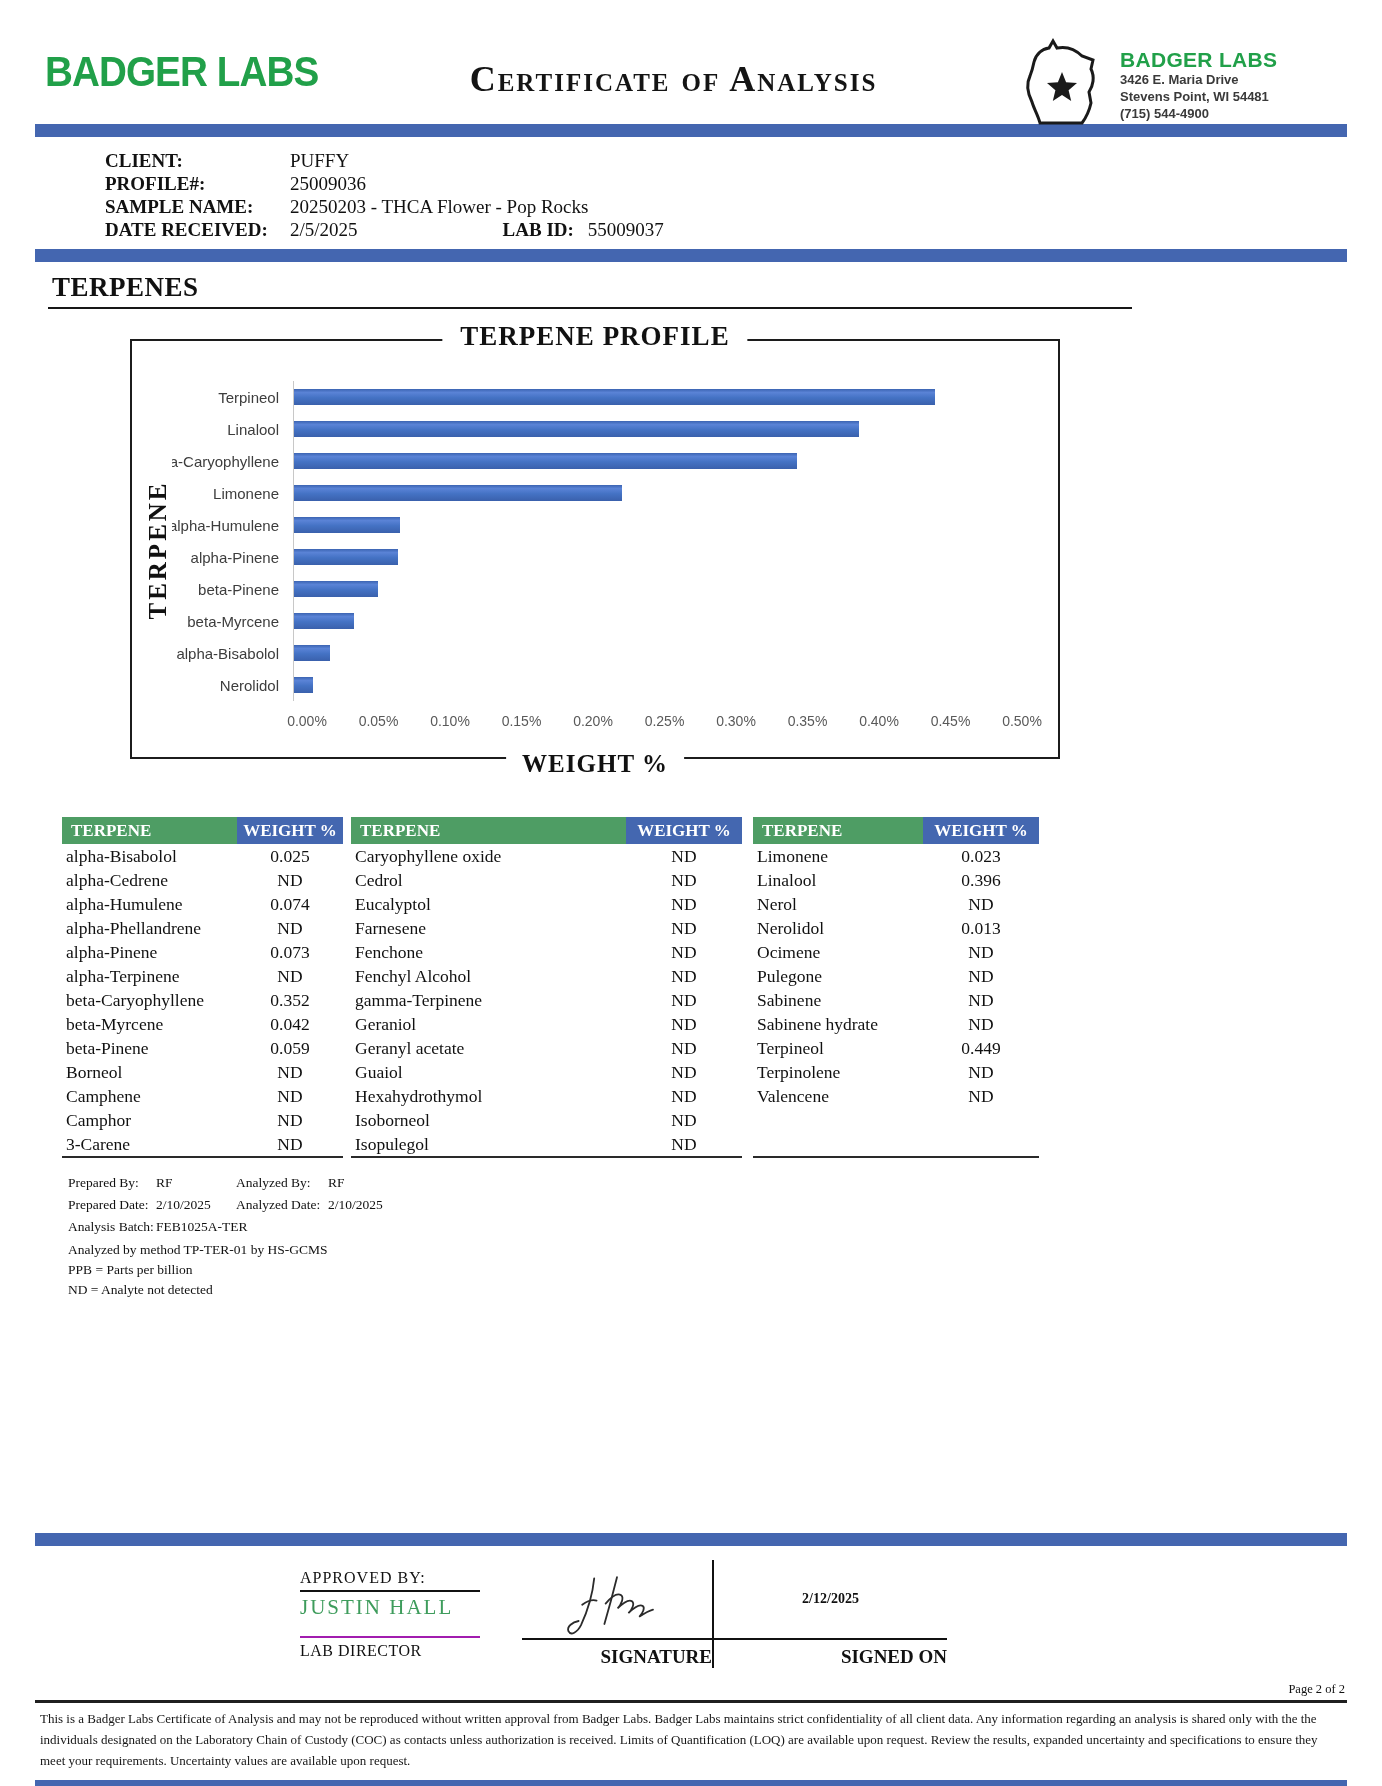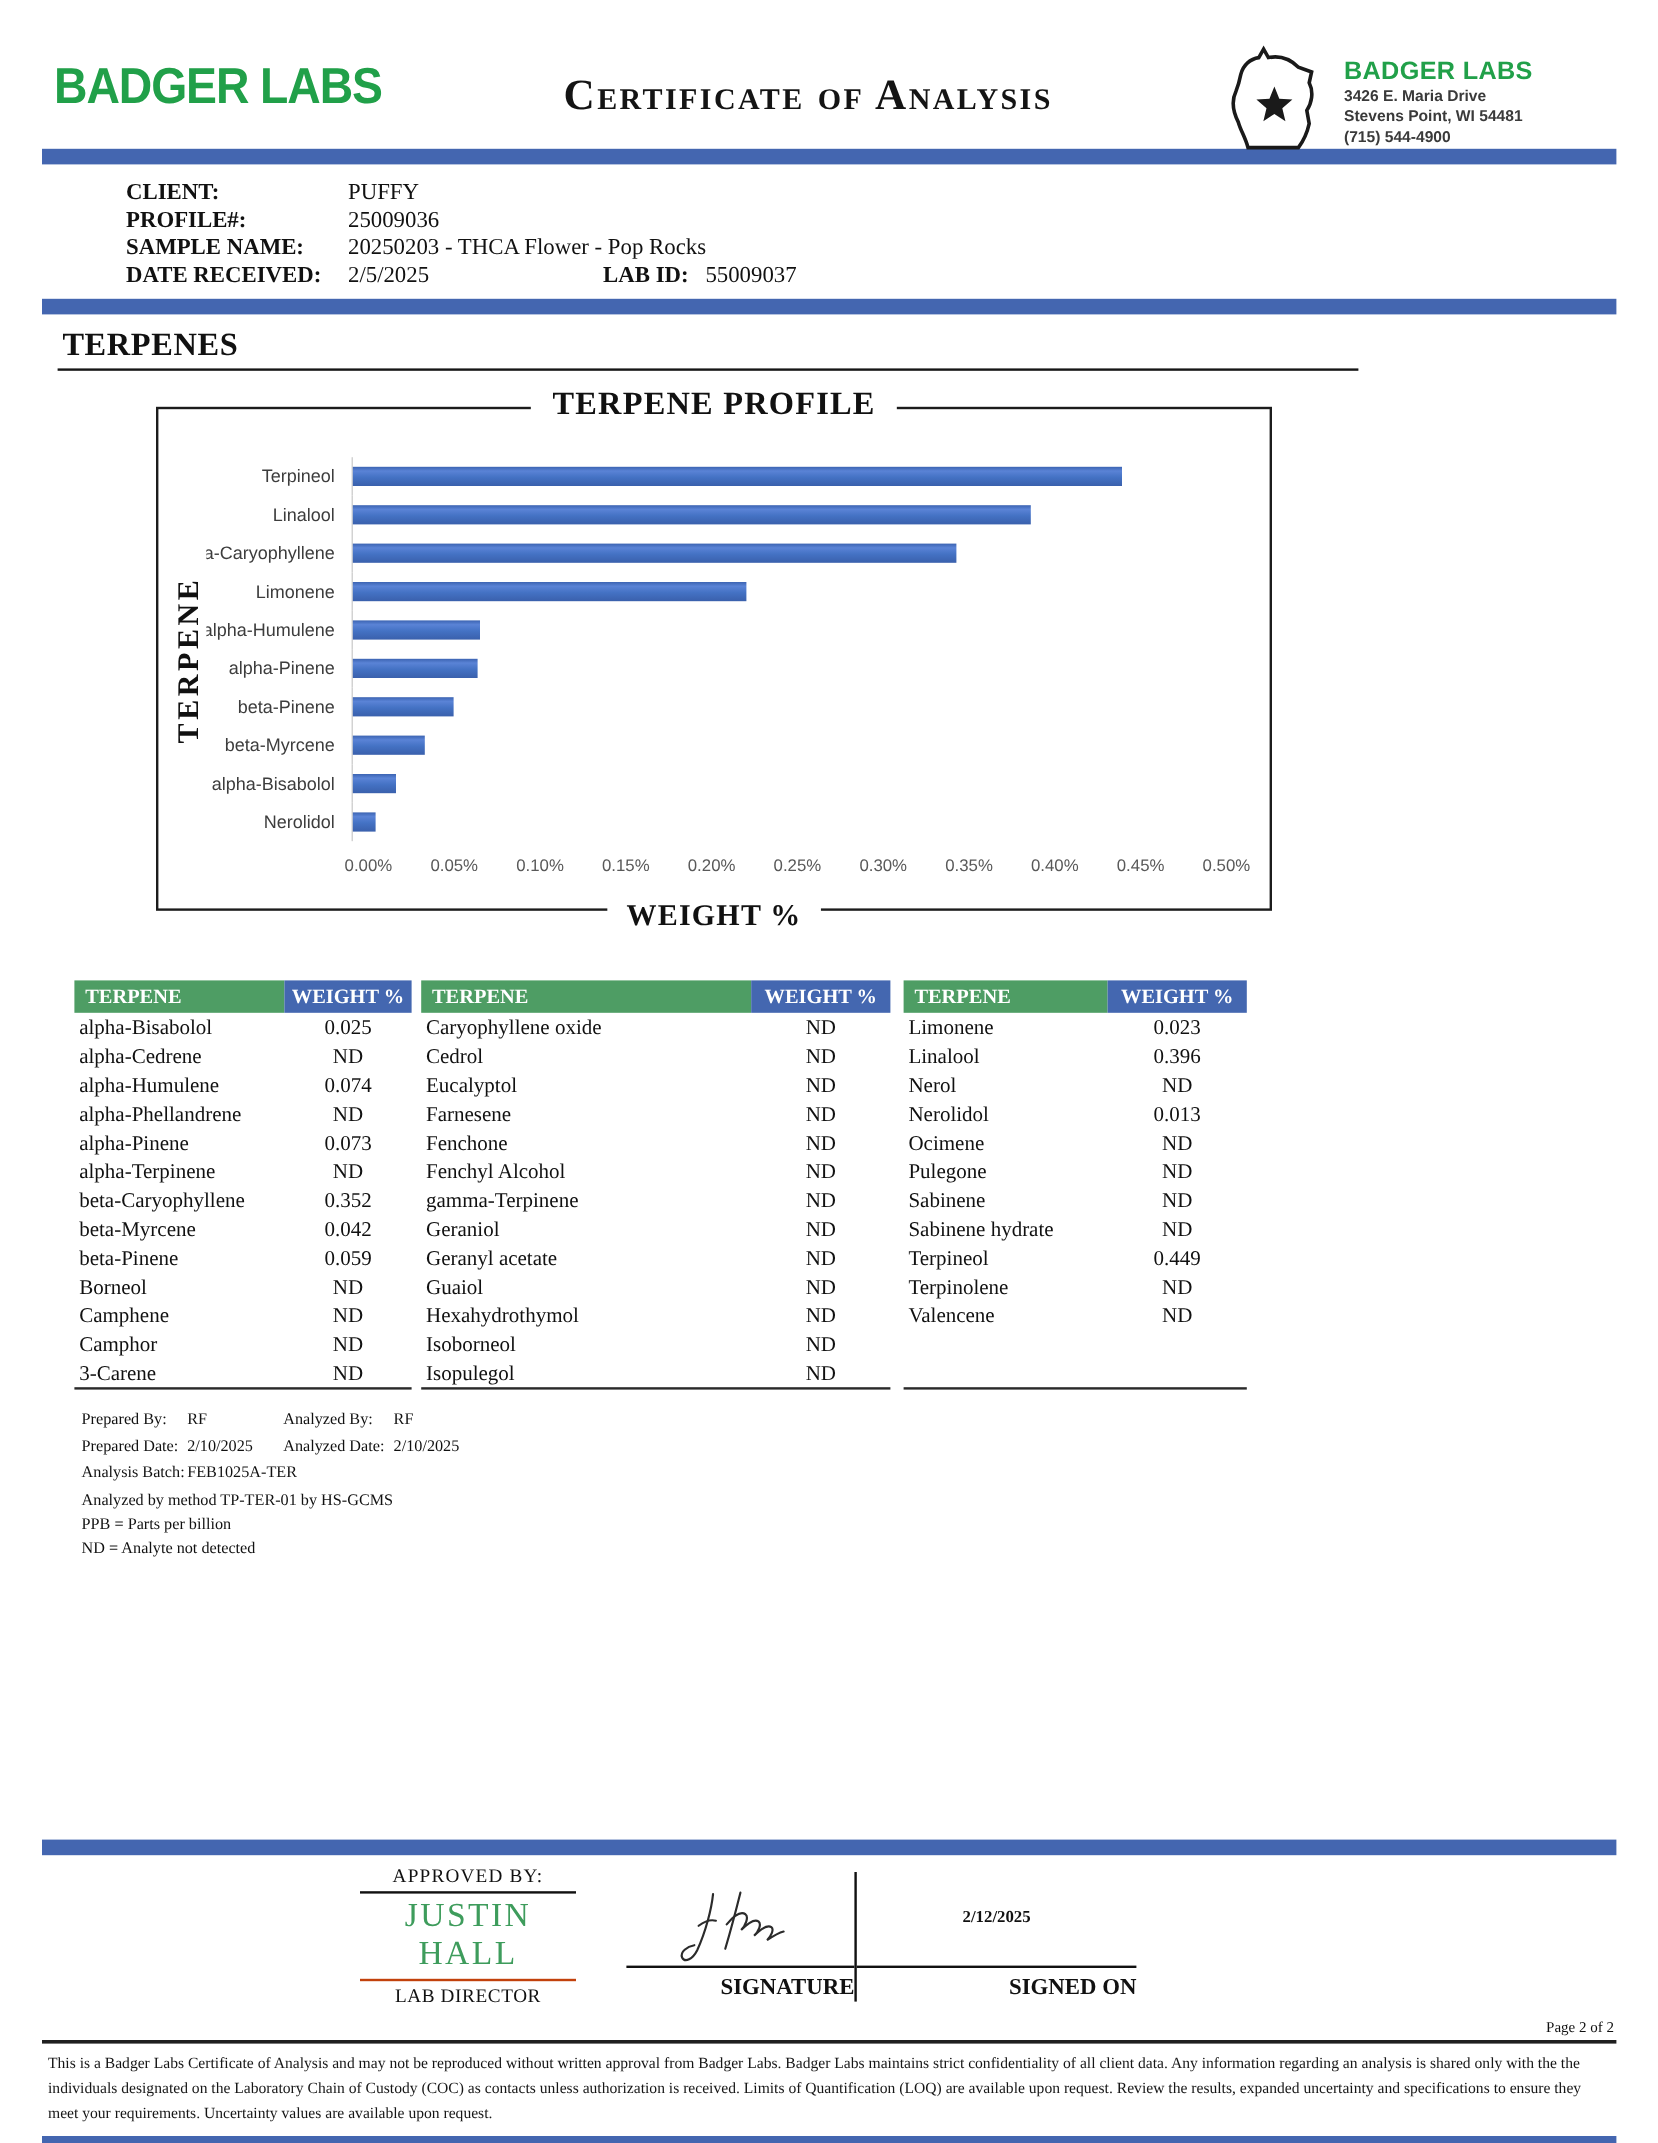--- a/index.html
+++ b/index.html
@@ -61,23 +61,23 @@
 
   
   .meta { margin:14px 0 0 68px; font-size:13.5px; line-height:22px; }
   .meta-grid { display:grid; grid-template-columns:88px 80px 92px auto; }
   .meta-line { line-height:20px; }
   .meta .batch-row { display:grid; grid-template-columns:88px auto; margin-bottom:2px; }
 
   
   .spacer { height:233px; }
   .sig-wrap { display:flex; margin:14px 0 0 300px; align-items:stretch; height:108px; }
-  .approve-col { width:180px; text-align:center; align-self:center; }
+  .approve-col { width:180px; text-align:left; align-self:center; }
   .approve-label { font-size:16px; letter-spacing:1px; border-bottom:2.5px solid #111; padding-bottom:3px; }
-  .approver { font-size:28px; letter-spacing:2px; padding:3px 0 4px 0; border-bottom:2px solid #c2410c; }
+  .approver { font-size:21px; letter-spacing:2px; padding:3px 0 16px 0; border-bottom:2px solid #a21caf; }
   .approver-title { font-size:16px; letter-spacing:.5px; padding-top:4px; }
   .sig-col { width:190px; margin-left:42px; display:flex; flex-direction:column; }
   .sig-art { flex:1; display:flex; align-items:flex-end; justify-content:center; }
   .sig-art svg { width:160px; height:66px; margin-bottom:2px; }
   .rule-top { border-top:2.5px solid #111; text-align:right; font-weight:bold; font-size:19px; padding-top:6px; }
   .date-col { width:235px; border-left:2.5px solid #111; display:flex; flex-direction:column; }
   .date-val { flex:1; display:flex; align-items:center; justify-content:center; font-weight:bold; font-size:14px; }
 
   
   .page-num { text-align:right; margin:14px 37px 0 0; font-size:12.5px; }

